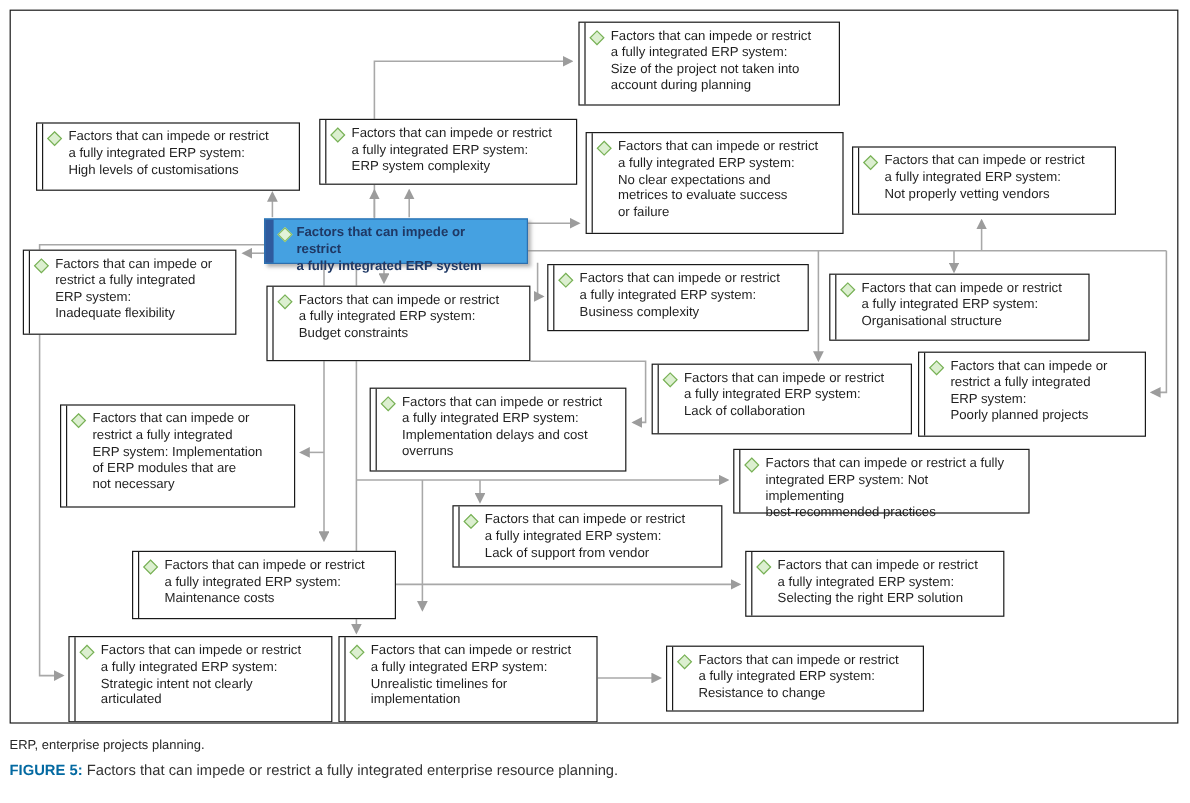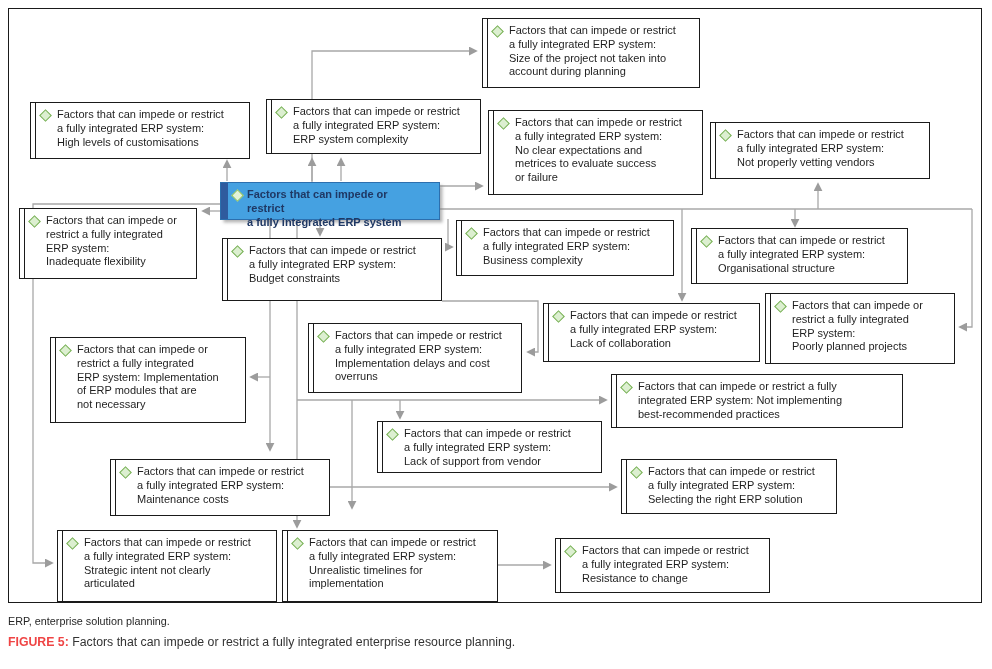--- a/index.html
+++ b/index.html
@@ -31,21 +31,21 @@
     box-shadow:2.5px 2.5px 3px rgba(130,130,130,.6);
   }
   .node.central::before{left:0;width:6.5px;background:#2f5b9e;}
   .node.central .dmd{left:12px;top:8px;background:#e3f3d8;border-color:#86bd62;}
   .caption-line1{
     position:absolute;left:8px;top:615px;font-size:10.8px;color:#262626;z-index:2;
   }
   .caption-line2{
     position:absolute;left:8px;top:635px;font-size:12.3px;color:#333333;z-index:2;
   }
-  .caption-line2 b{color:#ef4444;}
+  .caption-line2 b{color:#0369a1;}
 </style>
 </head>
 <body>
 
 <div id="diagram-border"></div>
 
 <svg id="connector-layer" width="992" height="610" viewBox="0 0 992 610">
   <defs>
     <marker id="arw" viewBox="0 0 10 10" refX="8" refY="5" markerWidth="9" markerHeight="9" markerUnits="userSpaceOnUse" orient="auto">
       <path d="M0,0 L10,5 L0,10 z" fill="#9c9c9c"></path>
@@ -162,21 +162,21 @@
 of ERP modules that are
 not necessary</span>
 </div>
 <div class="node" style="left:308px;top:323px;width:214px;height:70px">
   <span class="dmd"></span>
   <span class="txt">Factors that can impede or restrict
 a fully integrated ERP system:
 Implementation delays and cost
 overruns</span>
 </div>
-<div class="node" style="left:611px;top:374px;width:292px;height:54px">
+<div class="node" style="left:611px;top:374px;width:247px;height:54px">
   <span class="dmd"></span>
   <span class="txt">Factors that can impede or restrict a fully
 integrated ERP system: Not implementing
 best-recommended practices</span>
 </div>
 <div class="node" style="left:377px;top:421px;width:225px;height:52px">
   <span class="dmd"></span>
   <span class="txt">Factors that can impede or restrict
 a fully integrated ERP system:
 Lack of support from vendor</span>
@@ -207,14 +207,14 @@
 Unrealistic timelines for
 implementation</span>
 </div>
 <div class="node" style="left:555px;top:538px;width:215px;height:55px">
   <span class="dmd"></span>
   <span class="txt">Factors that can impede or restrict
 a fully integrated ERP system:
 Resistance to change</span>
 </div>
 
-<div class="caption-line1">ERP, enterprise solution planning.</div>
+<div class="caption-line1">ERP, enterprise projects planning.</div>
 <div class="caption-line2"><b>FIGURE 5:</b><span> Factors that can impede or restrict a fully integrated enterprise resource planning.</span></div>
 
 </body></html>

